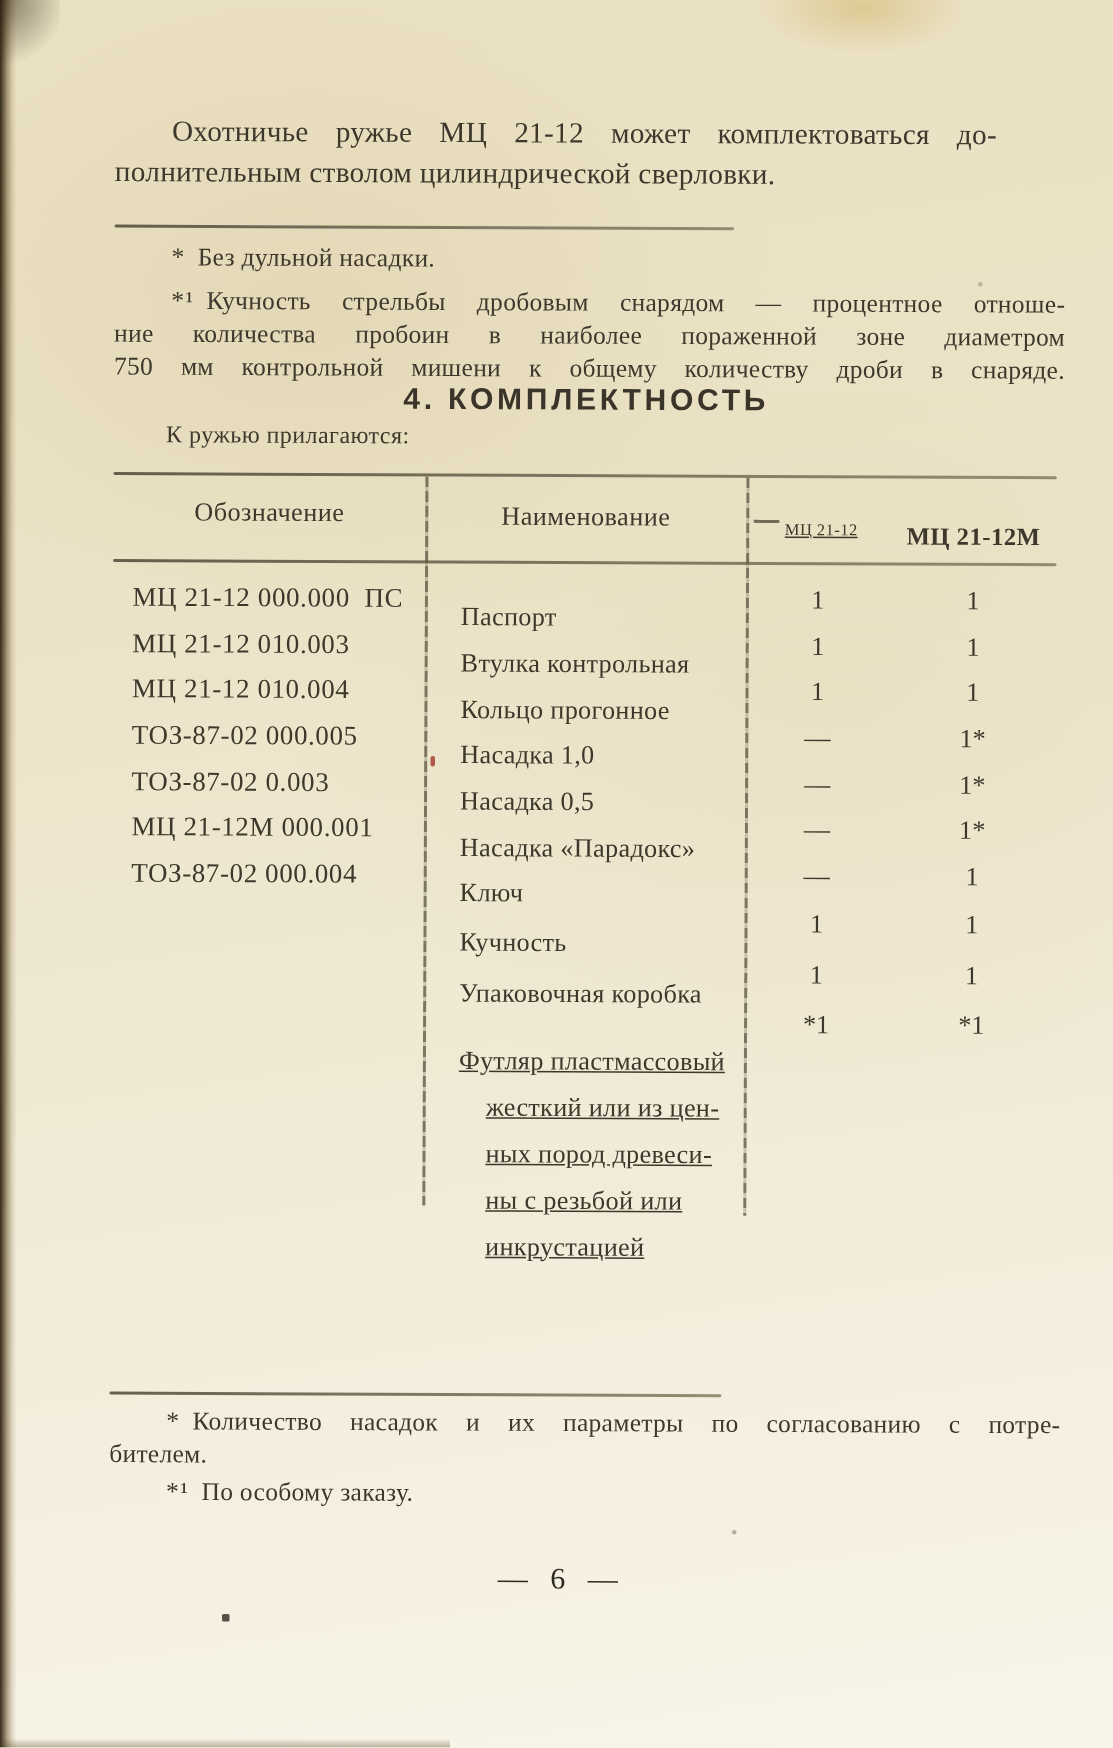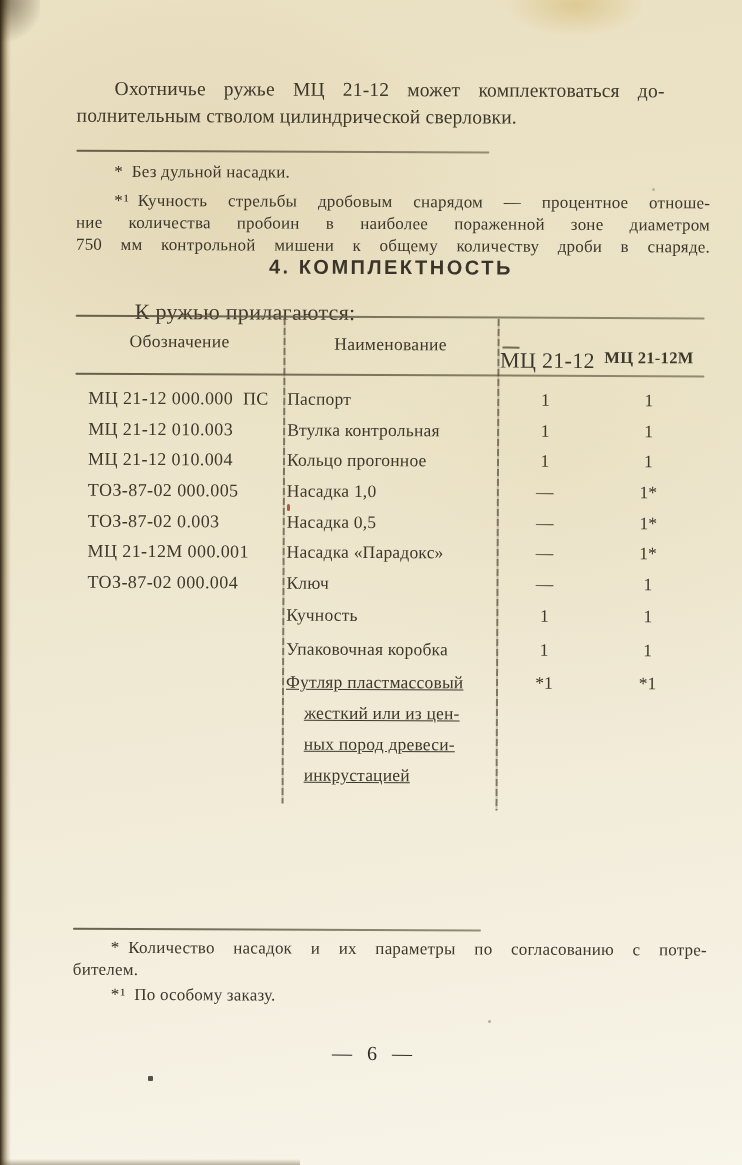--- a/index.html
+++ b/index.html
@@ -41,43 +41,43 @@
 
   
   .intro{position:absolute;left:75px;top:76px;width:588px;font-size:19.5px;line-height:27px;letter-spacing:.2px;}
   .jline{text-align:justify;text-align-last:justify;}
   .ind{padding-left:38px;}
   .fn{position:absolute;font-size:17px;line-height:22px;letter-spacing:.2px;}
   .fn .marker{letter-spacing:1px;padding-right:8px;}
   .heading{position:absolute;left:75px;top:256px;width:630px;text-align:center;
     font-family:"Liberation Sans","DejaVu Sans",sans-serif;font-weight:bold;
     font-size:20px;letter-spacing:2.5px;color:#3a342a;}
-  .lead{position:absolute;left:110px;top:300px;font-size:22px;letter-spacing:.3px;margin-left:24px;}
+  .lead{position:absolute;left:110px;top:283px;font-size:16px;letter-spacing:.3px;}
 
   
   .table{position:absolute;left:75px;top:316px;width:629px;height:500px;}
   .t-topline{top:0;left:0;width:629px;}
   .t-headline{top:58px;left:0;width:629px;}
   .v1{left:208px;top:2px;height:486px;}
   .v2{left:422px;top:2px;height:492px;}
   .th{position:absolute;font-size:17.5px;text-align:center;letter-spacing:.3px;}
   .th-designation{left:0;top:16px;width:208px;}
   .th-name{left:208px;top:18px;width:214px;}
   .th-qty-group{left:422px;top:5px;width:207px;}
-  .th-qty1{left:422px;top:31px;width:100px;font-size:22px;}
+  .th-qty1{left:422px;top:31px;width:100px;font-size:11px;text-decoration:underline;}
   .th-qty2{left:518px;top:31px;width:111px;font-size:16.5px;font-weight:bold;}
   .th-dash{position:absolute;left:427px;top:30px;width:17px;height:2px;
     background:#544d3b;opacity:.8;}
   .t-body{position:absolute;left:0;top:60px;width:629px;padding-top:8px;}
   .t-row{display:flex;height:30.7px;align-items:center;}
   .t-row.r7{height:33.5px;}
   .t-row.r8{height:35px;}
   .t-row.multi{height:auto;align-items:flex-start;}
   .c-designation{width:208px;padding-left:13px;box-sizing:border-box;font-size:18px;letter-spacing:.4px;white-space:pre;}
-  .c-name{width:214px;padding-left:4px;box-sizing:border-box;font-size:17.5px;letter-spacing:.2px;}
+  .c-name{width:214px;padding-left:24px;box-sizing:border-box;font-size:17.5px;letter-spacing:.2px;margin-top:25px;}
   .c-qty1{width:96px;text-align:center;font-size:17.5px;}
   .c-qty2{width:111px;text-align:center;font-size:17.5px;}
   .multi .c-name div{line-height:30.8px;text-decoration:underline;}
   .multi .c-name div + div{padding-left:18px;}
   .multi .c-qty1,.multi .c-qty2{line-height:30.8px;}
 
   .pagenum{position:absolute;left:75px;top:1042px;width:600px;text-align:center;
     font-size:20px;letter-spacing:1px;word-spacing:8px;color:#2f2a20;}
 </style>
 </head>
@@ -176,20 +176,21 @@
           <div class="c-name">Упаковочная коробка</div>
           <div class="c-qty1">1</div>
           <div class="c-qty2">1</div>
         </div>
         <div class="t-row multi">
           <div class="c-designation"></div>
           <div class="c-name">
             <div>Футляр пластмассовый</div>
             <div>жесткий или из цен-</div>
             <div>ных пород древеси-</div>
+            <div>ны с резьбой или</div>
             <div>инкрустацией</div>
           </div>
           <div class="c-qty1">*1</div>
           <div class="c-qty2">*1</div>
         </div>
       </div>
     </div>
 
     <div class="rule" style="left:75px;top:929px;width:408px;"></div>
 

